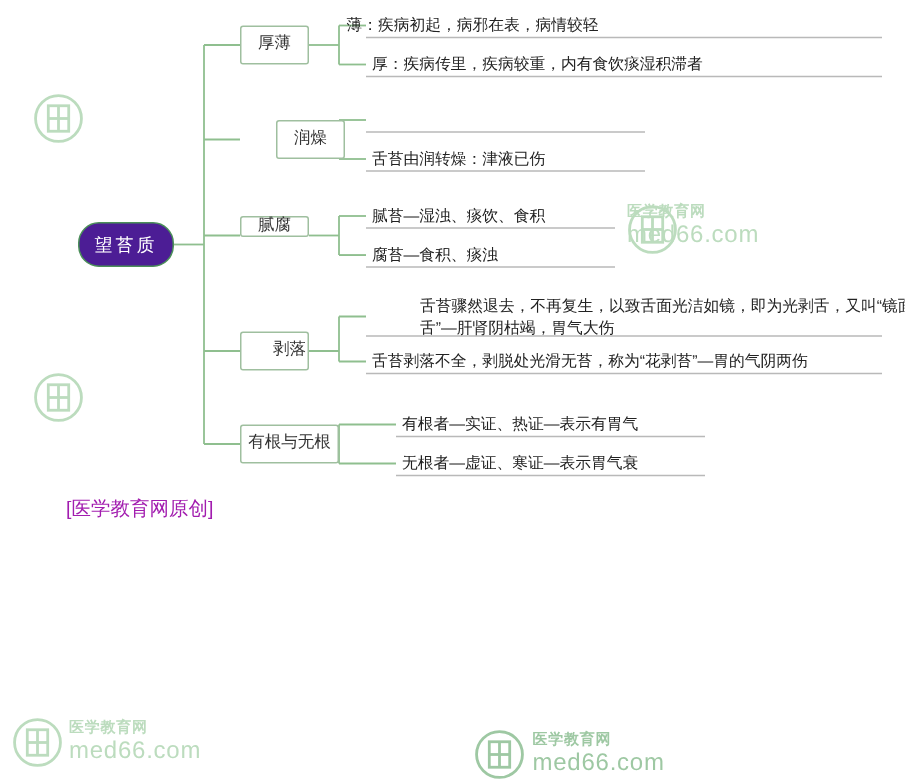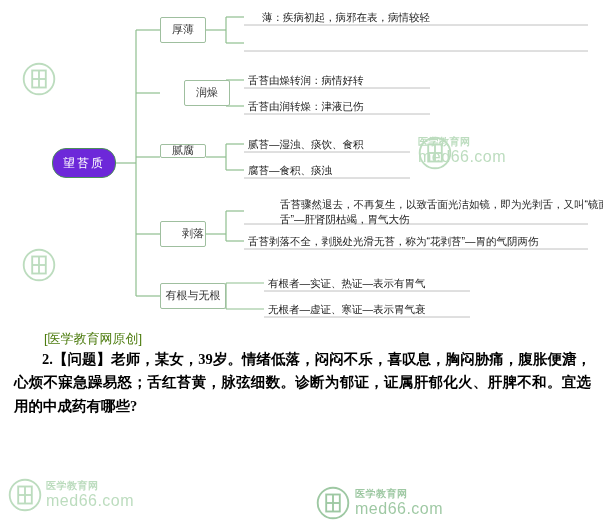--- a/index.html
+++ b/index.html
@@ -39,21 +39,21 @@
     font-size: 11px;
     line-height: 1.2;
     text-align: left;
     display: flex;
     align-items: center;
     justify-content: center;
     border-radius: 2px;
     white-space: nowrap;
   }
   .root {
-    background: #6d28d9;
+    background: #4c1d95;
     border: 1px solid #4b8f59;
     color: #ffffff;
     border-radius: 14px;
     font-size: 12px;
     letter-spacing: 2px;
   }
   .leaf {
     position: absolute;
     font-size: 10.5px;
     color: #222;
@@ -91,23 +91,23 @@
   
   #body-text {
     position: absolute;
     left: 0;
     top: 330px;
     width: 603px;
     font-family: "Liberation Serif", serif;
   }
   .src-line {
     font-size: 13px;
-    margin: 0 0 0 44px;
+    margin: 0 0 14px 44px;
     font-family: "Liberation Sans", sans-serif;
-    color: #4d7c0f;
+    color: #a21caf;
   }
   .para {
     font-size: 14.5px;
     line-height: 1.62;
     margin: 0 12px 0 14px;
     text-align: justify;
     font-weight: bold;
     color: #000;
   }
   .para.indent {
@@ -171,23 +171,23 @@
   </svg>
 
   <div class="node root" style="left:52px; top:148px; width:64px; height:30px;">望苔质</div>
 
   <div class="node" style="left:160px; top:17px; width:46px; height:26px;">厚薄</div>
   <div class="node" style="left:160px; top:80px; width:46px; height:26px;margin-left:24px;">润燥</div>
   <div class="node" style="left:160px; top:144px; width:46px; height:14px;font-family:Liberation Serif, serif;">腻腐</div>
   <div class="node" style="left:160px; top:221px; width:46px; height:26px;padding-left:20px;">剥落</div>
   <div class="node" style="left:160px; top:283px; width:66px; height:26px;">有根与无根</div>
 
-  <div class="leaf" style="left:262px; top:10px;">薄：疾病初起，病邪在表，病情较轻</div>
-
-  <div class="leaf" style="left:248px; top:73px;">舌苔由燥转润：病情好转</div>
+  <div class="leaf" style="left:231px; top:10px;">薄：疾病初起，病邪在表，病情较轻</div>
+  <div class="leaf" style="left:248px; top:36px;">厚：疾病传里，疾病较重，内有食饮痰湿积滞者</div>
+
   <div class="leaf" style="left:248px; top:99px;">舌苔由润转燥：津液已伤</div>
 
   <div class="leaf" style="left:248px; top:137px;">腻苔—湿浊、痰饮、食积</div>
   <div class="leaf" style="left:248px; top:163px;">腐苔—食积、痰浊</div>
 
   <div class="leaf wrap" style="left:248px; top:197px; width:342px;">舌苔骤然退去，不再复生，以致舌面光洁如镜，即为光剥舌，又叫“镜面舌”—肝肾阴枯竭，胃气大伤</div>
   <div class="leaf" style="left:248px; top:234px;">舌苔剥落不全，剥脱处光滑无苔，称为“花剥苔”—胃的气阴两伤</div>
 
   <div class="leaf" style="left:268px; top:276px;">有根者—实证、热证—表示有胃气</div>
   <div class="leaf" style="left:268px; top:302px;">无根者—虚证、寒证—表示胃气衰</div>
@@ -218,21 +218,20 @@
     </svg>
     <div>
       <div class="wm-text wm-big">医学教育网</div>
       <div class="wm-text">med66.com</div>
     </div>
   </div>
 </div>
 
 <div id="body-text">
   <div class="src-line">[医学教育网原创]</div>
-  <p class="para indent">2.【问题】老师，某女，39岁。情绪低落，闷闷不乐，喜叹息，胸闷胁痛，腹胀便溏，心烦不寐急躁易怒；舌红苔黄，脉弦细数。诊断为郁证，证属肝郁化火、肝脾不和。宜选用的中成药有哪些?</p>
 </div>
 
 <div class="wm" style="left:8px; top:478px; display:flex; align-items:center; gap:4px;">
   <svg class="wm-logo" viewBox="0 0 40 40">
     <circle cx="20" cy="20" r="18" fill="none" stroke="#86c08a" stroke-width="2.2"></circle>
     <rect x="12" y="10" width="16" height="20" fill="none" stroke="#86c08a" stroke-width="2.2"></rect>
     <line x1="12" y1="20" x2="28" y2="20" stroke="#86c08a" stroke-width="2.2"></line>
     <line x1="20" y1="10" x2="20" y2="30" stroke="#86c08a" stroke-width="2.2"></line>
   </svg>
   <div>

